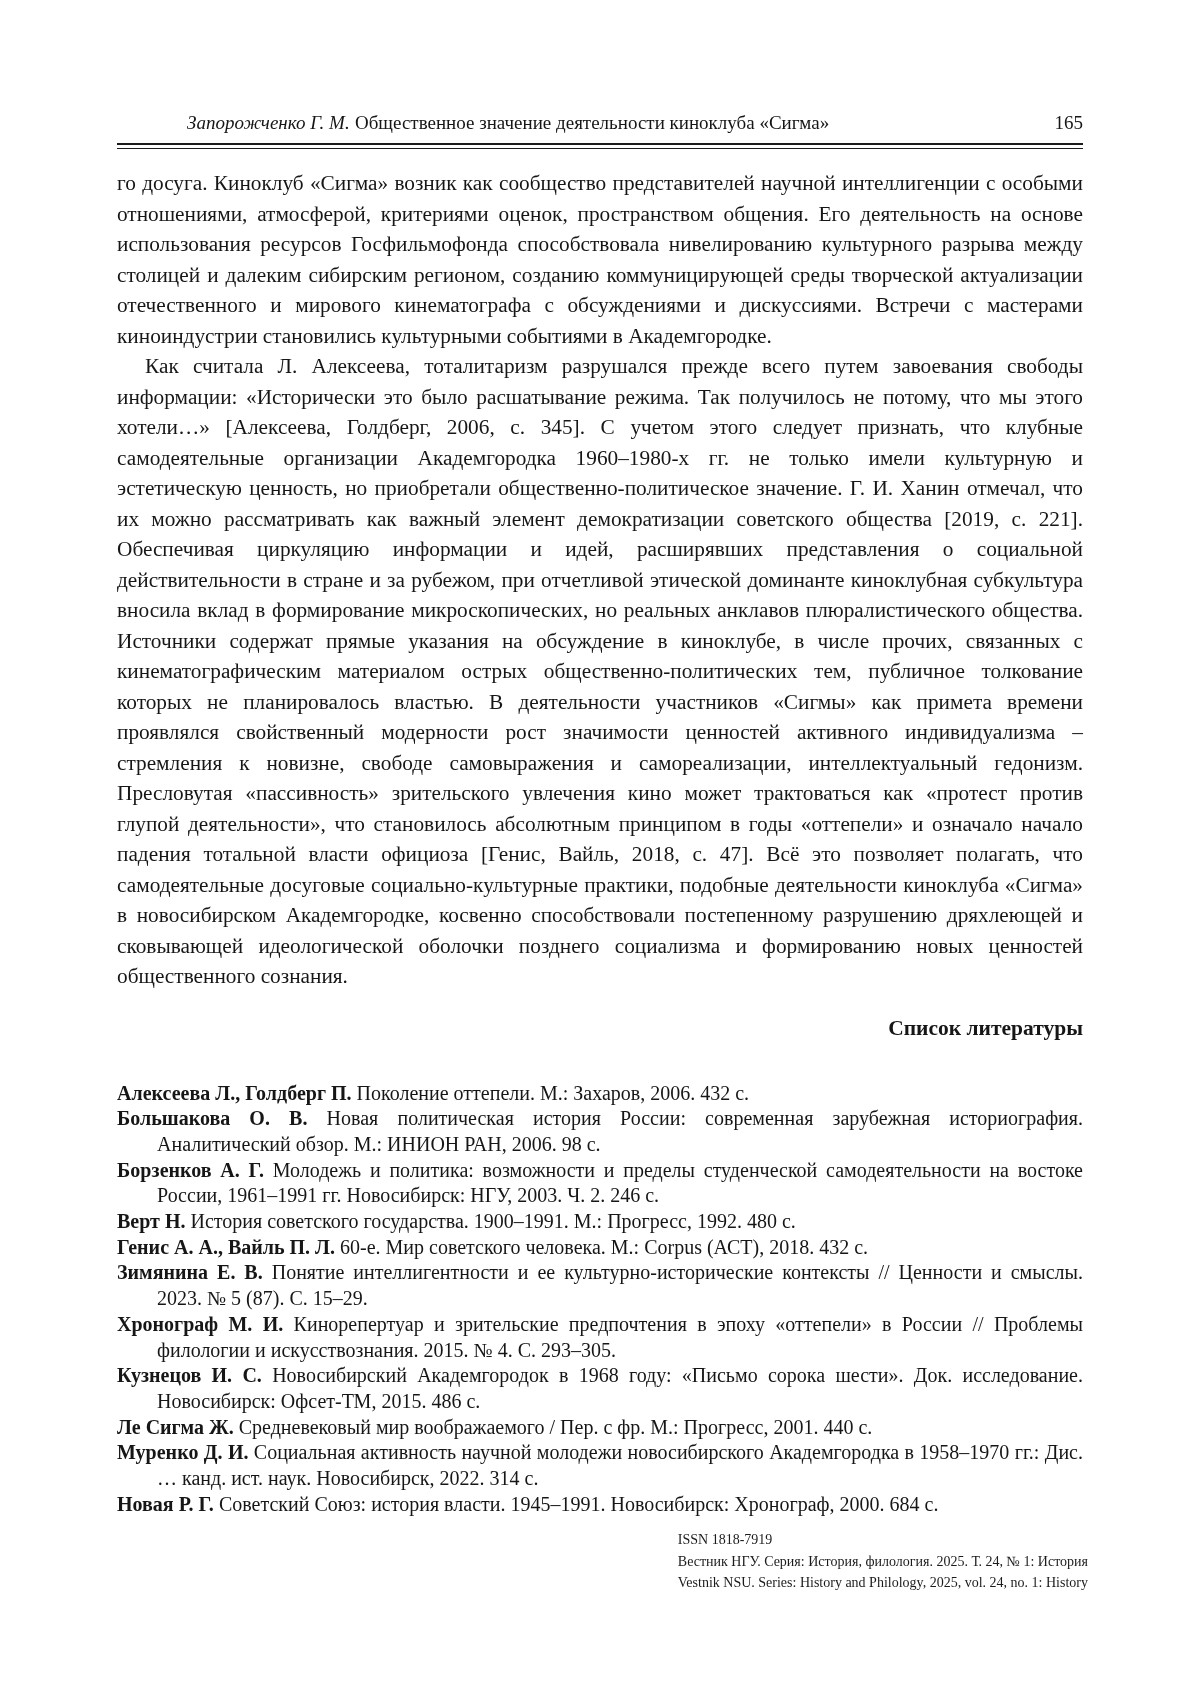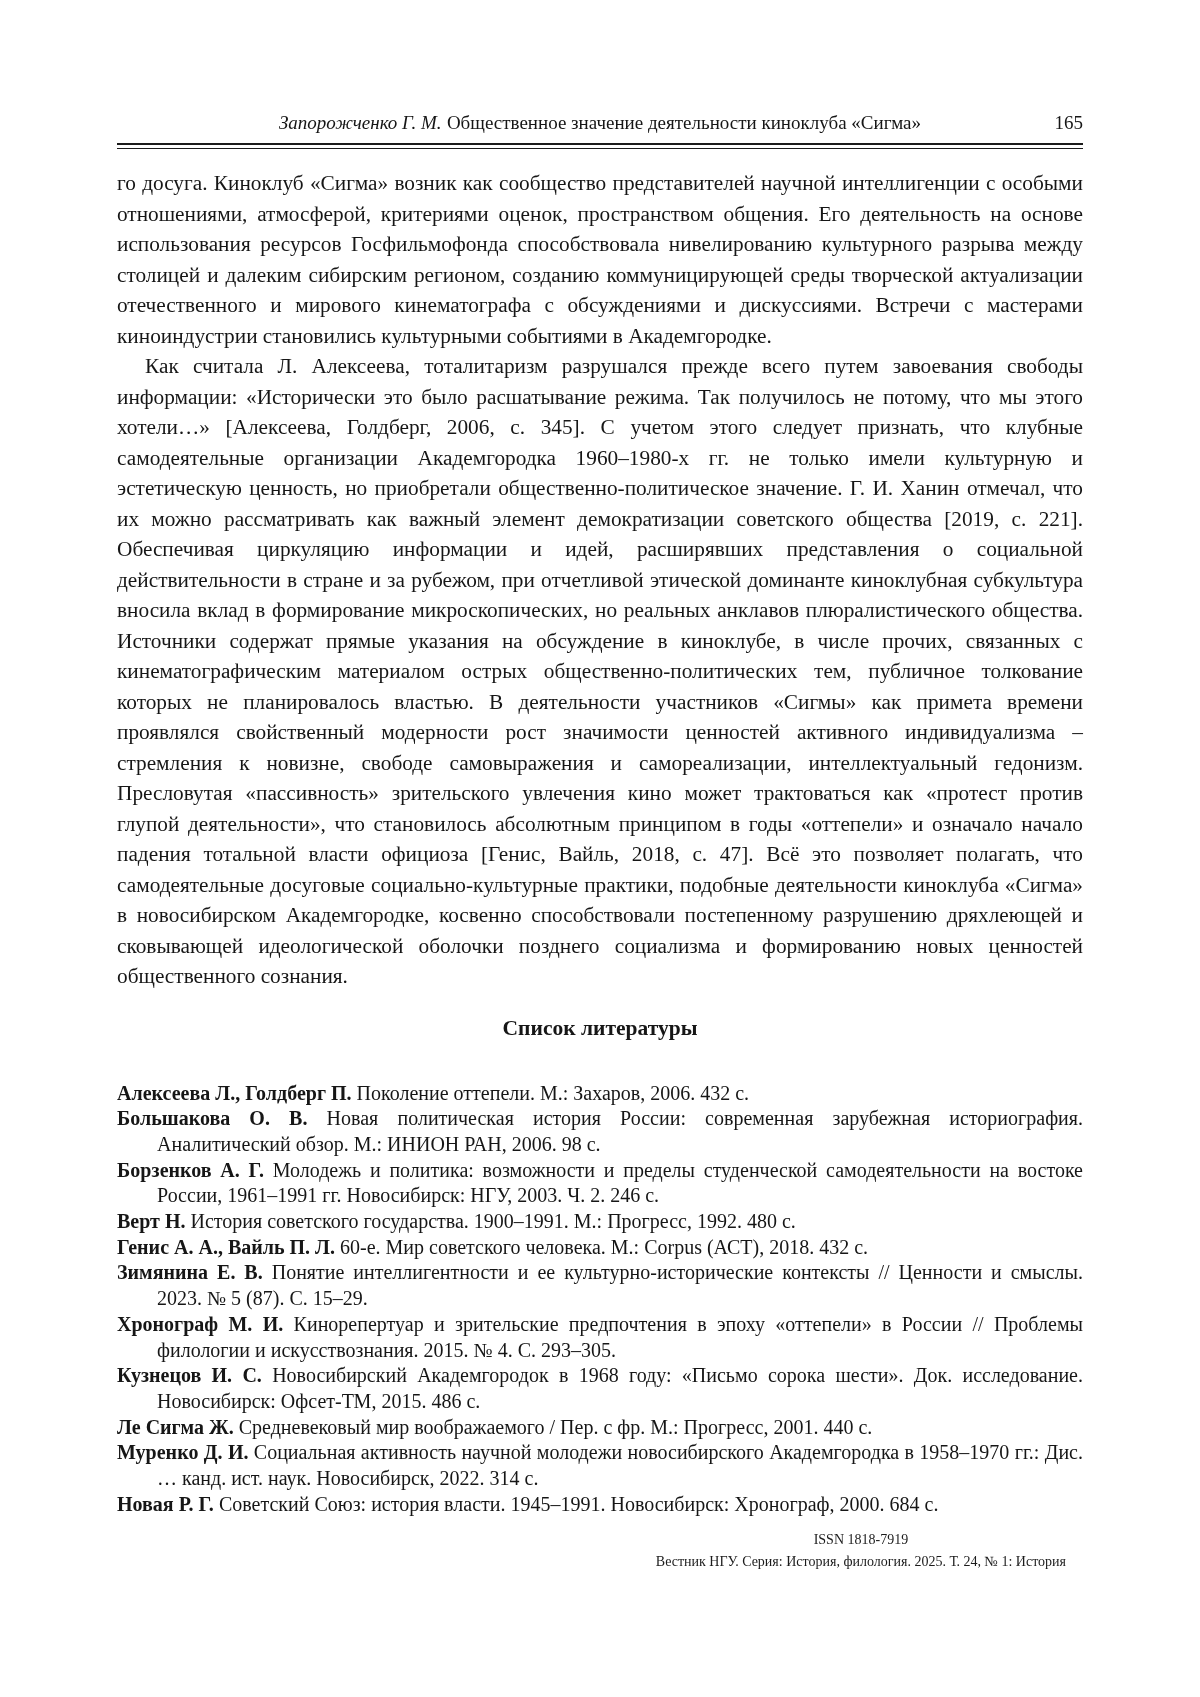--- a/index.html
+++ b/index.html
@@ -24,21 +24,21 @@
   }
   
   .running-head {
     position: relative;
     margin-top: 110px;
     height: 26px;
     font-size: 19px;
     line-height: 26px;
   }
   .rh-center {
-    text-align: center;
+    text-align: left;
     padding: 0 70px;
   }
   .rh-author {
     font-style: italic;
   }
   .rh-title {
     padding-left: 0.28em;
   }
   .rh-page {
     position: absolute;
@@ -66,42 +66,42 @@
   }
   .para.indented {
     text-indent: 28px;
   }
   
   .refs-heading {
     margin: 23px 0 15px 0;
     font-size: 21.5px;
     line-height: 26px;
     font-weight: bold;
-    text-align: center;
+    text-align: right;
   }
   .refs {
     font-size: 20px;
     line-height: 25.7px;
     margin-top: 40px;
   }
   .ref {
     padding-left: 40px;
     text-indent: -40px;
     text-align: justify;
     margin: 0;
   }
   .ref-authors {
     font-weight: bold;
   }
   
   .page-footer {
     position: absolute;
-    right: 134px;
+    right: 112px;
     top: 1529px;
-    text-align: center;
+    text-align: left;
     font-size: 14px;
     line-height: 21.5px;
     color: #1b1b1b;
   }
 </style>
 </head>
 <body>
 
 <div class="page">
   <div class="text-block">
@@ -133,14 +133,15 @@
         <p class="ref"><span class="ref-authors">Ле Сигма Ж.</span><span class="ref-text"> Средневековый мир воображаемого / Пер. с фр. М.: Прогресс, 2001. 440 с.</span></p>
         <p class="ref"><span class="ref-authors">Муренко Д. И.</span><span class="ref-text"> Социальная активность научной молодежи новосибирского Академгородка в 1958–1970 гг.: Дис. … канд. ист. наук. Новосибирск, 2022. 314 с.</span></p>
         <p class="ref"><span class="ref-authors">Новая Р. Г.</span><span class="ref-text"> Советский Союз: история власти. 1945–1991. Новосибирск: Хронограф, 2000. 684 с.</span></p>
       </section>
     </main>
   </div>
 
   <footer class="page-footer">
     <div>ISSN 1818-7919</div>
     <div>Вестник НГУ. Серия: История, филология. 2025. Т. 24, № 1: История</div>
+    <div>Vestnik NSU. Series: History and Philology, 2025, vol. 24, no. 1: History</div>
   </footer>
 </div>
 
 </body></html>

